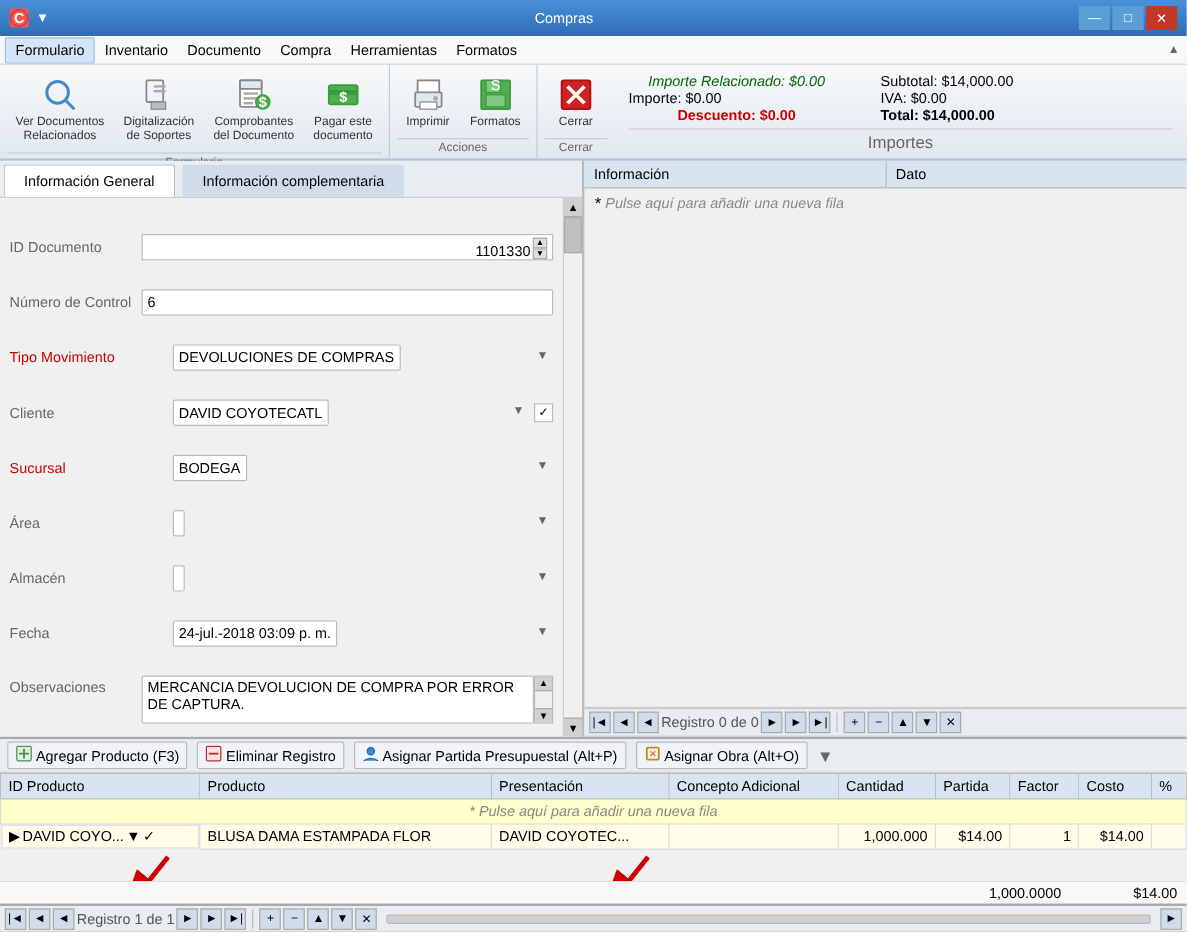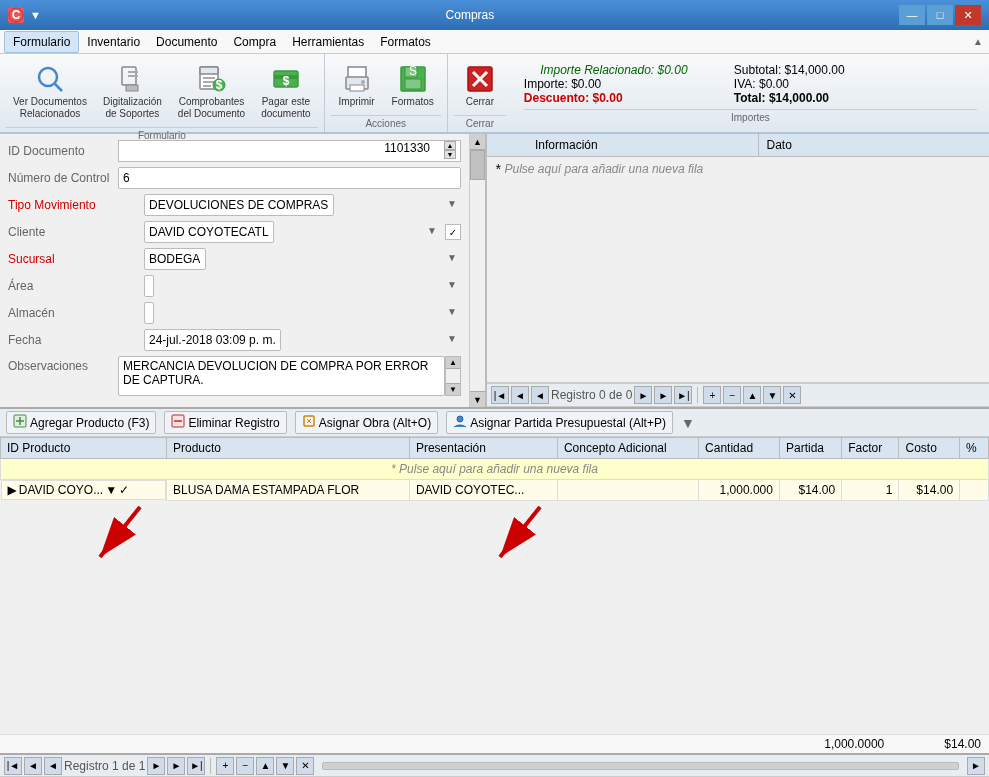--- a/index.html
+++ b/index.html
@@ -20,29 +20,29 @@
     .menu-bar { background: #f8f8f8; border-bottom: 1px solid #ccc; display: flex; align-items: center; height: 24px; padding: 0 4px; }
     .menu-item { padding: 3px 8px; cursor: pointer; font-size: 12px; border-radius: 2px; }
     .ribbon-btn { display: flex; flex-direction: column; align-items: center; padding: 4px 6px; cursor: pointer; border-radius: 3px; border: 1px solid transparent; min-width: 52px; }
     .ribbon-btn-icon { width: 32px; height: 32px; display: flex; align-items: center; justify-content: center; }
     .ribbon-btn-label { font-size: 10px; text-align: center; color: #333; line-height: 1.2; margin-top: 1px; }
     
     
     .tab-bar { display: flex; background: #e8edf2; border-bottom: 1px solid #ccc; }
     .tab { padding: 6px 16px; cursor: pointer; border: 1px solid transparent; border-bottom: none; font-size: 12px; background: #d0dcea; border-radius: 3px 3px 0 0; margin: 3px 3px 0; }
     .tab.active { background: white; border-color: #bbb; font-weight: normal; }
-    .form-row { display: flex; align-items: center; margin-bottom: 5px; min-height: 22px; }
+    .form-row { display: flex; align-items: center; margin-bottom: 5px; min-height: 22px; margin-top: 24px; }
     .form-label { width: 110px; color: #666; font-size: 12px; flex-shrink: 0; }
     .form-label.red { color: #cc0000; }
     .form-input { flex: 1; height: 22px; border: 1px solid #bbb; border-radius: 2px; padding: 2px 4px; font-size: 12px; background: white; }
     .form-select { flex: 1; height: 22px; border: 1px solid #bbb; border-radius: 2px; padding: 1px 4px; font-size: 12px; background: white; appearance: none; -webkit-appearance: none; }
     .select-wrapper { flex: 1; position: relative; padding-left: 26px; }
     .select-arrow { position: absolute; right: 4px; top: 4px; font-size: 10px; pointer-events: none; color: #666; }
     .textarea-field { flex: 1; height: 40px; border: 1px solid #bbb; border-radius: 2px; padding: 2px 4px; font-size: 12px; resize: none; }
-    .info-header { display: flex; background: #d8e4f0; border-bottom: 1px solid #bbb; padding-left: 40px; }
+    .info-header { display: flex; background: #d8e4f0; border-bottom: 1px solid #bbb; }
     .info-col-header { padding: 4px 8px; font-size: 12px; font-weight: normal; border-right: 1px solid #bbb; }
     .info-col-header:first-child { flex: 1; }
     .info-col-header:last-child { flex: 1; border-right: none; }
     .info-add-row { padding: 4px 8px; color: #888; font-style: italic; font-size: 11px; display: flex; align-items: center; gap: 4px; }
     .star-marker { color: #000; font-size: 14px; }
     
     
     .nav-bar { height: 24px; background: #e8edf2; border-top: 1px solid #ccc; border-bottom: 1px solid #ccc; display: flex; align-items: center; padding: 0 4px; gap: 2px; font-size: 11px; }
     .nav-btn { width: 18px; height: 18px; background: #d0dcea; border: 1px solid #aaa; cursor: pointer; display: flex; align-items: center; justify-content: center; font-size: 10px; }
     .nav-separator { width: 1px; height: 16px; background: #bbb; margin: 0 3px; }
@@ -204,53 +204,57 @@
     <div class="ribbon-section-name">Cerrar</div>
   </div>
 
   <div style="flex:1; display:flex; flex-direction:column; justify-content:center; padding:4px 12px;">
     <div style="display:flex; gap:30px;">
       <div style="display:flex; flex-direction:column; min-width:180px;">
         <div style="color:#006600; font-style:italic; font-size:12px; text-align:center;">Importe Relacionado: $0.00</div>
         <div style="display:flex; justify-content:space-between; font-size:12px;">
           <span>Importe: $0.00</span>
         </div>
-        <div style="display:flex; justify-content:flex-start; font-size:12px;">
+        <div style="display:flex; justify-content:center; font-size:12px;">
           <span style="color:#cc0000; font-weight:bold;">Descuento: $0.00</span>
         </div>
       </div>
       <div style="display:flex; flex-direction:column; min-width:170px;">
         <div style="display:flex; justify-content:space-between; font-size:12px;">
           <span style="font-weight:normal;">Subtotal: $14,000.00</span>
         </div>
         <div style="display:flex; justify-content:space-between; font-size:12px;">
           <span>IVA: $0.00</span>
         </div>
         <div style="display:flex; justify-content:space-between; font-size:12px; font-weight:bold;">
           <span>Total: $14,000.00</span>
         </div>
       </div>
     </div>
-    <div style="font-size:10px; color:#666; text-align:center; border-top:1px solid #ccc; padding-top:2px; margin-top:4px;">Importes</div>
+    <div style="font-size:14px; color:#666; text-align:center; border-top:1px solid #ccc; padding-top:2px; margin-top:4px;">Importes</div>
   </div>
 </div>
 
 <div class="content-area">
 
   <div class="upper-section">
 
     <div class="left-side">
 
+      <div class="tab-bar">
+        <div class="tab active">Información General</div>
+        <div class="tab">Información complementaria</div>
+      </div>
 
       <div class="form-scroll-area">
         <div class="form-inner">
 
           <div class="form-row">
             <div class="form-label">ID Documento</div>
-            <div style="flex:1; display:flex; align-items:flex-start; border:1px solid #bbb; height:22px; background:white; padding:0 4px; justify-content:flex-end; gap:14px;">
+            <div style="flex:1; display:flex; align-items:flex-end; border:1px solid #bbb; height:22px; background:white; padding:0 4px; justify-content:flex-end; gap:2px;">
               <span>1101330</span>
               <div style="display:flex; flex-direction:column;">
                 <div style="width:12px;height:9px;background:#e0e0e0;border:1px solid #aaa;display:flex;align-items:center;justify-content:center;font-size:7px;cursor:pointer;">▲</div>
                 <div style="width:12px;height:9px;background:#e0e0e0;border:1px solid #aaa;display:flex;align-items:center;justify-content:center;font-size:7px;cursor:pointer;">▼</div>
               </div>
             </div>
           </div>
 
           <div class="form-row">
             <div class="form-label">Número de Control</div>
@@ -393,35 +397,35 @@
           <svg width="14" height="14" viewBox="0 0 14 14">
               <rect x="1" y="1" width="12" height="12" fill="#ffe0e0" stroke="#aa3333" stroke-width="1" rx="1"></rect>
               <line x1="3" y1="7" x2="11" y2="7" stroke="#aa3333" stroke-width="1.5"></line>
             </svg>
         </span>
         <span>Eliminar Registro</span>
       </div>
       <div class="grid-tool-btn">
         <span>
           <svg width="14" height="14" viewBox="0 0 14 14">
+              <circle cx="7" cy="5" r="3" fill="#4488cc" stroke="#2266aa" stroke-width="1"></circle>
+              <path d="M1 13 Q7 9 13 13" fill="#4488cc" stroke="#2266aa" stroke-width="1"></path>
+            </svg>
+        </span>
+        <span>Asignar Partida Presupuestal (Alt+P)</span>
+      </div>
+      <div class="grid-tool-btn">
+        <span>
+          <svg width="14" height="14" viewBox="0 0 14 14">
               <rect x="2" y="2" width="10" height="10" fill="none" stroke="#cc8800" stroke-width="1.5" rx="1"></rect>
               <line x1="5" y1="5" x2="9" y2="9" stroke="#cc8800" stroke-width="1"></line>
               <line x1="9" y1="5" x2="5" y2="9" stroke="#cc8800" stroke-width="1"></line>
             </svg>
         </span>
         <span>Asignar Obra (Alt+O)</span>
-      </div>
-      <div class="grid-tool-btn">
-        <span>
-          <svg width="14" height="14" viewBox="0 0 14 14">
-              <circle cx="7" cy="5" r="3" fill="#4488cc" stroke="#2266aa" stroke-width="1"></circle>
-              <path d="M1 13 Q7 9 13 13" fill="#4488cc" stroke="#2266aa" stroke-width="1"></path>
-            </svg>
-        </span>
-        <span>Asignar Partida Presupuestal (Alt+P)</span>
       </div>
       <div style="font-size:14px; cursor:pointer; color:#666;">▼</div>
     </div>
 
     <div class="grid-container" style="flex:1; overflow:auto; position:relative;">
       <table class="grid-table">
         <thead>
           <tr>
             <th>ID Producto</th>
             <th style="min-width:180px;">Producto</th>

